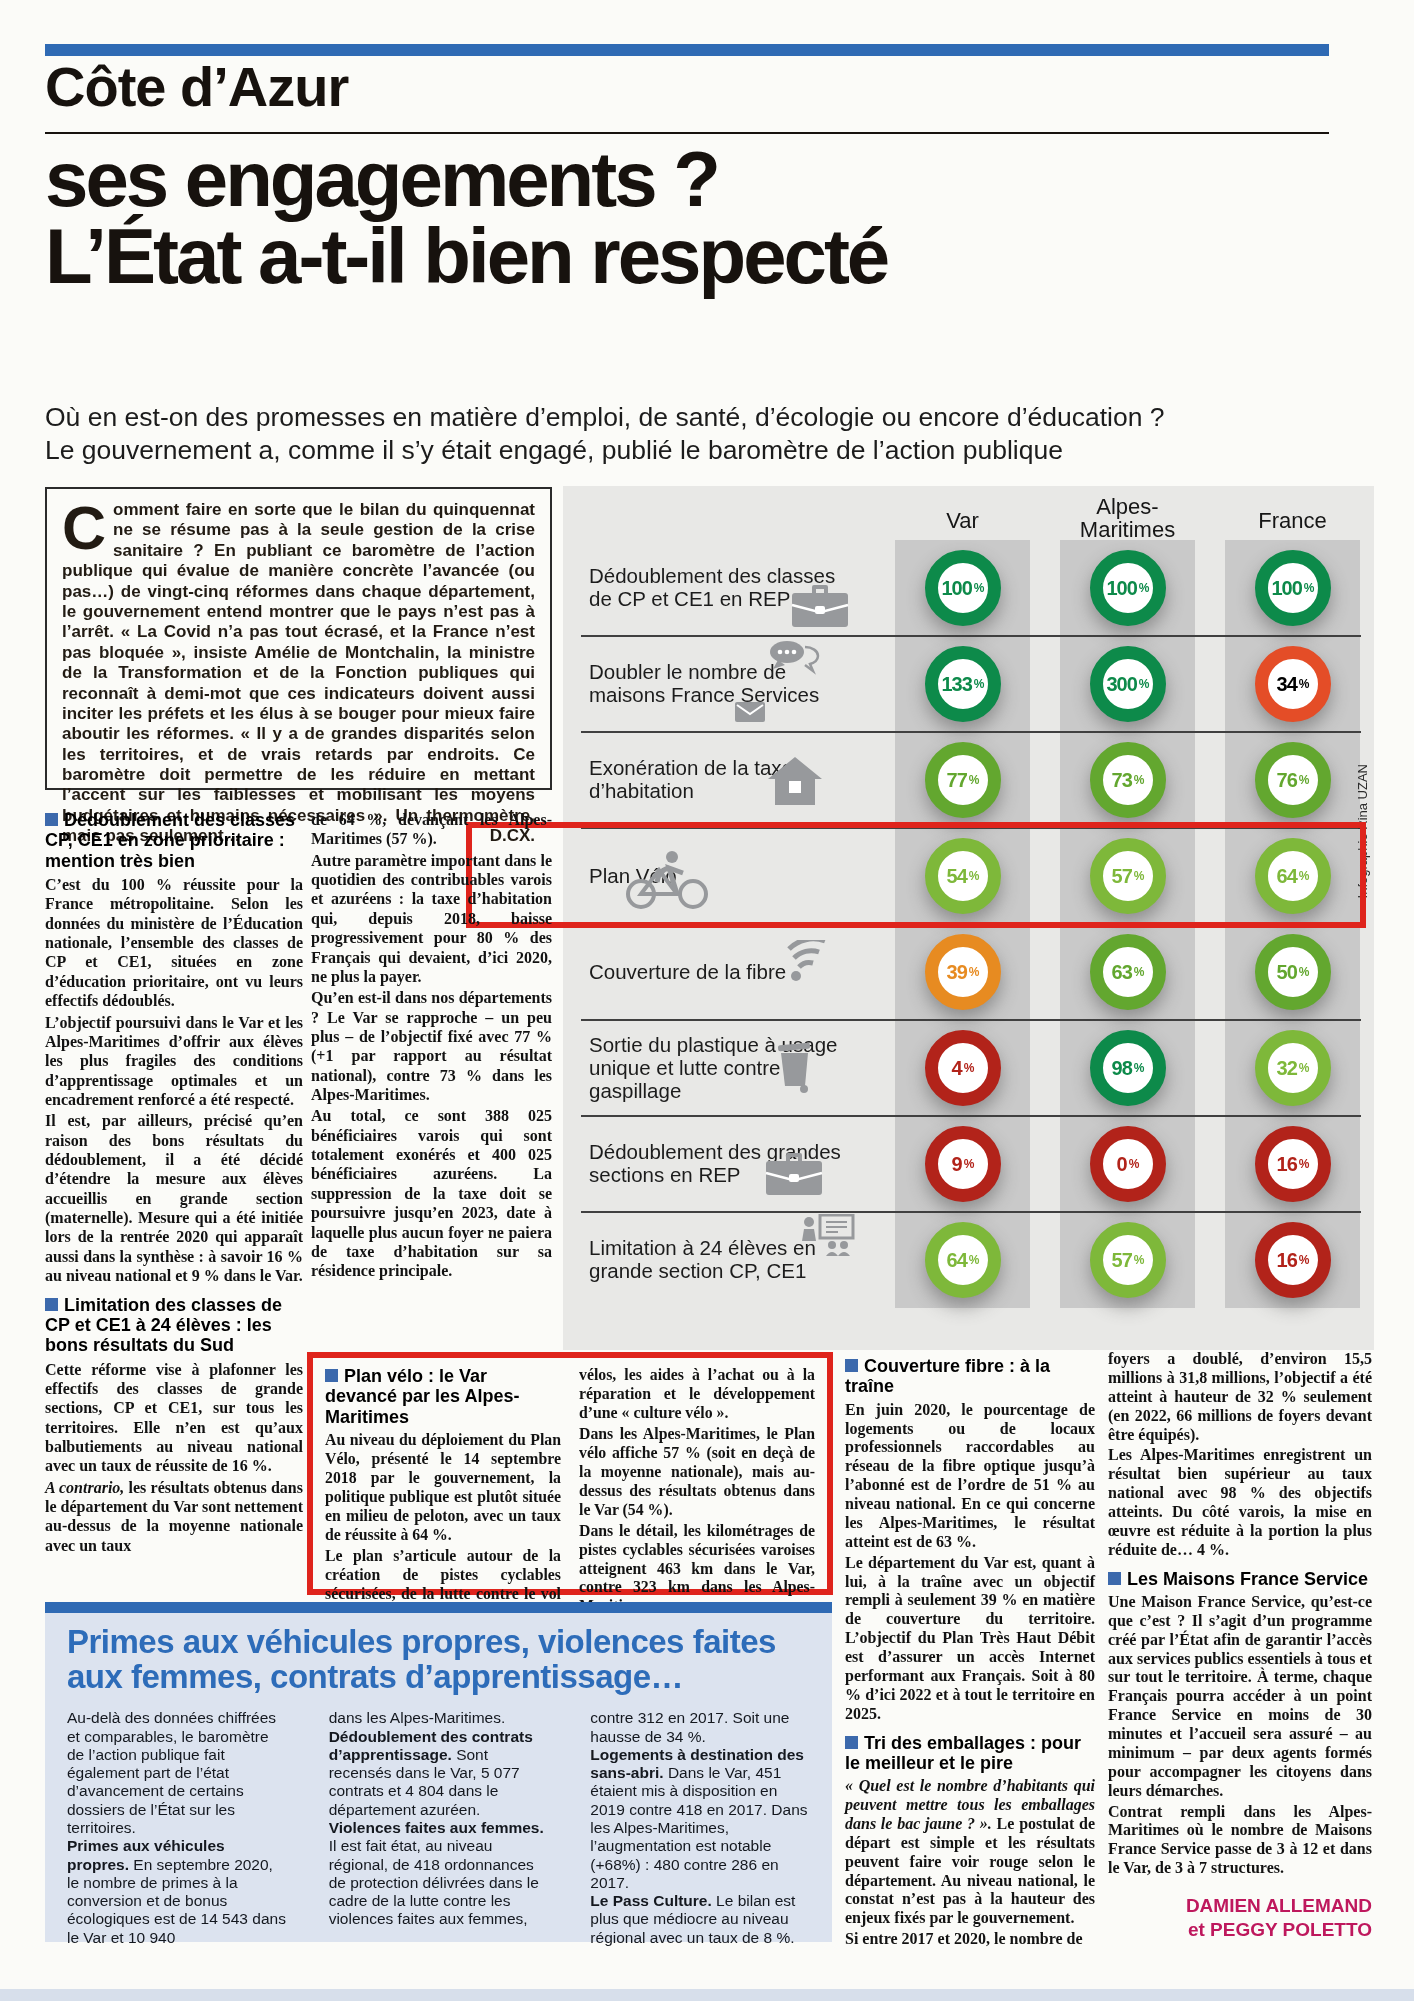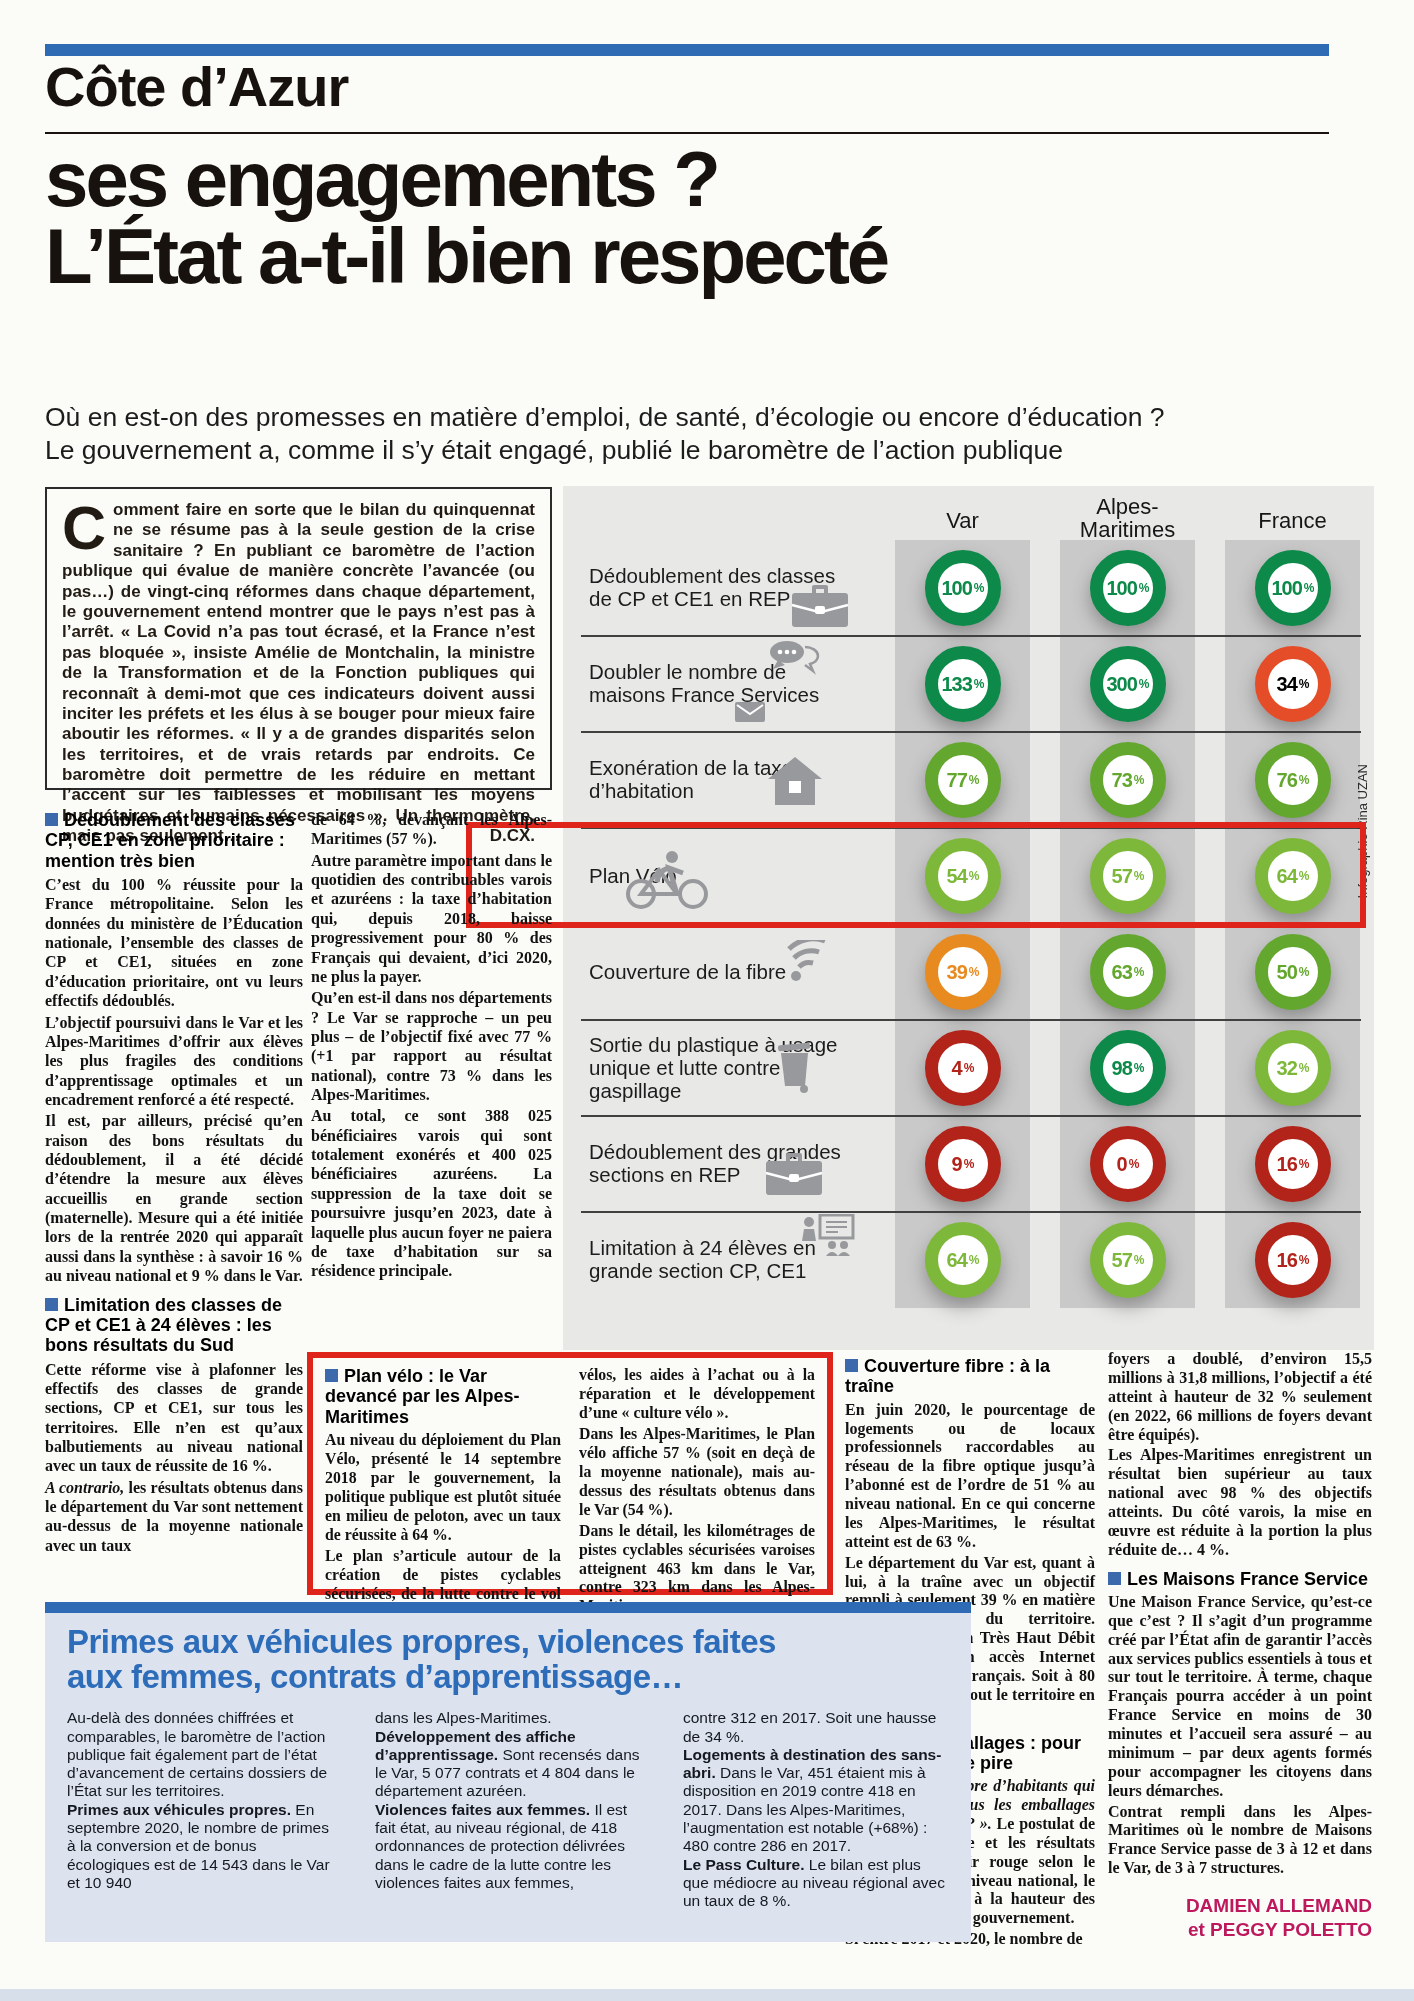--- a/index.html
+++ b/index.html
@@ -75,21 +75,21 @@
   #col4{left:845px;top:1356px;width:250px;line-height:1.18;}
   #col5{left:1108px;top:1350px;width:264px;line-height:1.18;}
   #velo-box{left:307px;top:1352px;width:526px;height:243px;border:6px solid #df241c;box-sizing:border-box;
     padding:8px 12px;display:flex;gap:18px;}
   #velo-box .vcol{flex:1;}
   #velo-box .article{font-size:15.8px;line-height:1.2;}
   .authors{margin-top:16px;text-align:right;font-family:"Liberation Sans",sans-serif;
     font-weight:bold;font-size:19px;line-height:1.25;color:#be185d;}
 
   
-  #bluebox{left:45px;top:1602px;width:926px;height:340px;background:#dce3ef;border-top:11px solid #2f6ab4;
+  #bluebox{left:45px;top:1602px;width:787px;height:340px;background:#dce3ef;border-top:11px solid #2f6ab4;
     box-sizing:border-box;padding:12px 22px 0 22px;}
   #bluebox .btitle{color:#2d6cb9;font-size:33px;font-weight:bold;line-height:1.05;letter-spacing:-.5px;margin-bottom:15px;}
   .bcols{display:flex;gap:42px;}
   .bcol{flex:1;font-size:15.5px;line-height:1.18;color:#14181f;}
   .bcol p{margin:0;}
   #bottom-strip{left:0;top:1989px;width:1414px;height:12px;background:#c3cfe4;opacity:.65;}
   .ital{font-style:italic;}
 </style>
 </head>
 <body>
@@ -394,21 +394,21 @@
     <div>Primes aux véhicules propres, violences faites</div>
     <div>aux femmes, contrats d’apprentissage…</div>
   </div>
   <div class="bcols">
     <div class="bcol">
       <p>Au-delà des données chiffrées et comparables, le baromètre de l’action publique fait également part de l’état d’avancement de certains dossiers de l’État sur les territoires.</p>
       <p><b>Primes aux véhicules propres.</b><span> En septembre 2020, le nombre de primes à la conversion et de bonus écologiques est de 14 543 dans le Var et 10 940</span></p>
     </div>
     <div class="bcol">
       <p>dans les Alpes-Maritimes.</p>
-      <p><b>Développement des affiche d’apprentissage.</b><span> Sont recensés dans le Var, 5 077 contrats et 4 804 dans le département azuréen.</span></p>
+      <p><b>Dédoublement des contrats d’apprentissage.</b><span> Sont recensés dans le Var, 5 077 contrats et 4 804 dans le département azuréen.</span></p>
       <p><b>Violences faites aux femmes.</b><span> Il est fait état, au niveau régional, de 418 ordonnances de protection délivrées dans le cadre de la lutte contre les violences faites aux femmes,</span></p>
     </div>
     <div class="bcol">
       <p>contre 312 en 2017. Soit une hausse de 34 %.</p>
       <p><b>Logements à destination des sans-abri.</b><span> Dans le Var, 451 étaient mis à disposition en 2019 contre 418 en 2017. Dans les Alpes-Maritimes, l’augmentation est notable (+68%) : 480 contre 286 en 2017.</span></p>
       <p><b>Le Pass Culture.</b><span> Le bilan est plus que médiocre au niveau régional avec un taux de 8 %.</span></p>
     </div>
   </div>
 </div>
 

